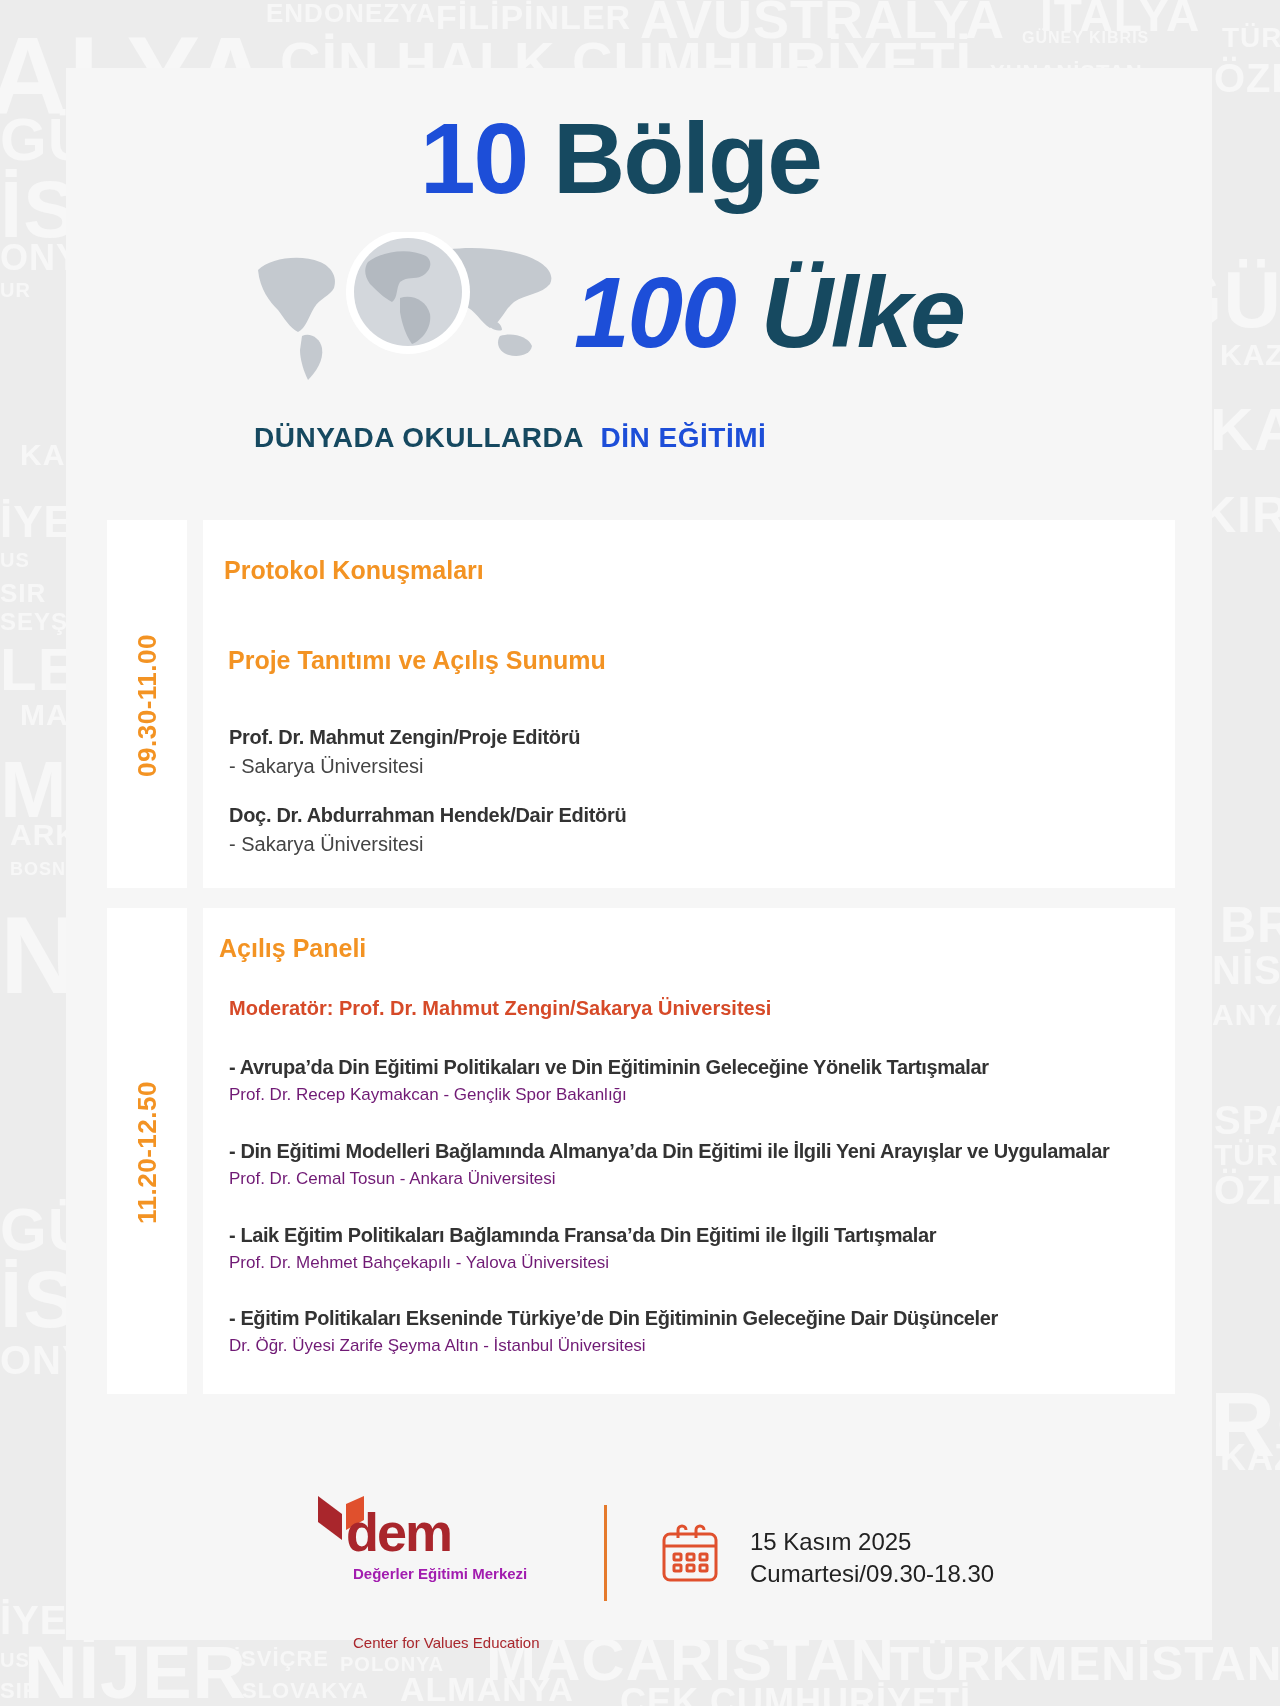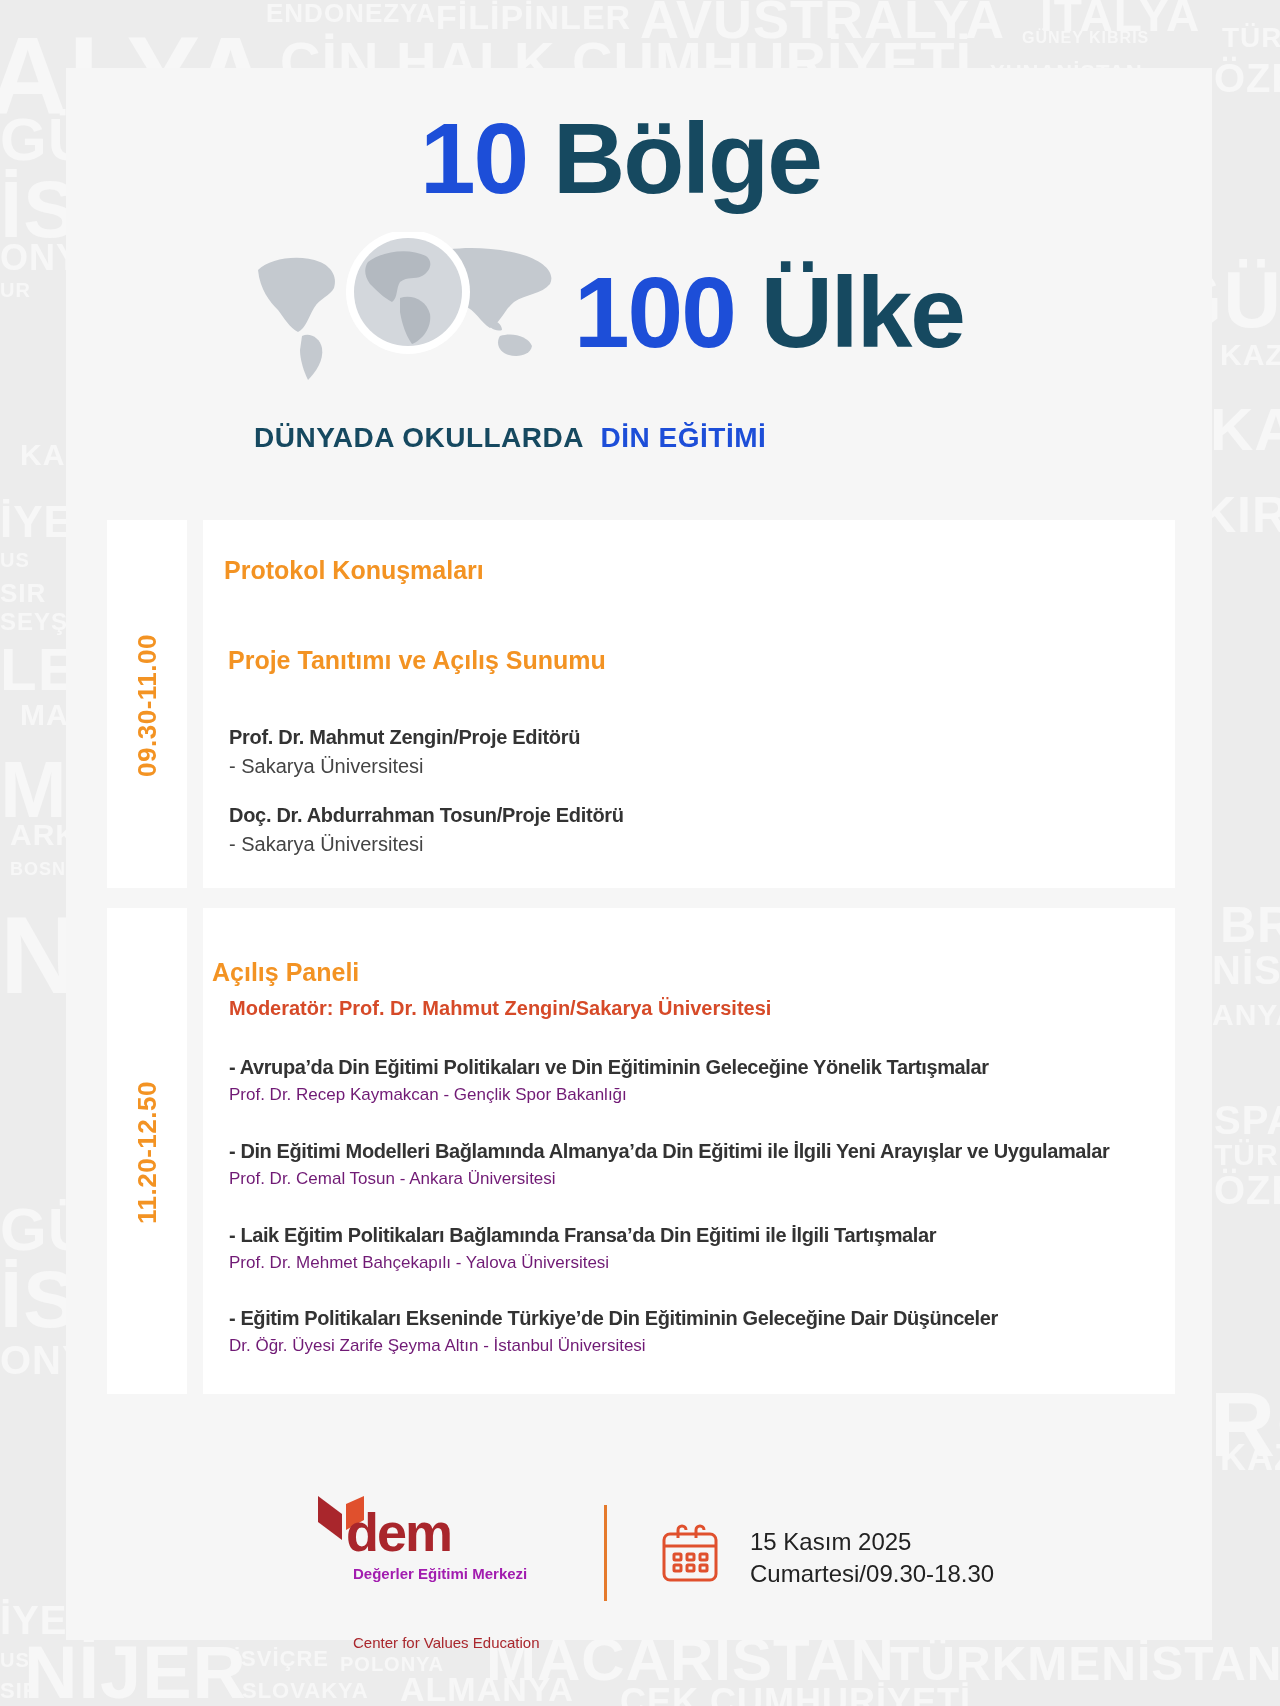--- a/index.html
+++ b/index.html
@@ -1,21 +1,21 @@
 <!DOCTYPE html>
 <html><head>
 <meta charset="utf-8">
 <style>
   html,body{margin:0;padding:0;}
   body{width:1280px;height:1706px;position:relative;overflow:hidden;background:#ececec;font-family:"Liberation Sans",sans-serif;}
   .bgwords{position:absolute;inset:0;overflow:hidden;color:#f7f7f7;font-weight:bold;pointer-events:none;}
   .bgwords span{position:absolute;white-space:nowrap;line-height:1;letter-spacing:1px;}
   .panel{position:absolute;left:66px;top:68px;width:1146px;height:1572px;background:#f6f6f6;}
   .t-line1{position:absolute;left:420px;top:108px;font-size:100px;font-weight:bold;letter-spacing:-2px;line-height:1;}
-  .t-line2{position:absolute;left:574px;top:262px;font-size:100px;font-weight:bold;letter-spacing:-2px;line-height:1;}
+  .t-line2{position:absolute;left:574px;top:262px;font-size:100px;font-weight:bold;letter-spacing:-2px;line-height:1;font-style:italic;}
   .orange{color:#1d4ed8;}
   .navy{color:#164960;}
   .subtitle{position:absolute;left:254px;top:424px;font-size:28px;font-weight:bold;letter-spacing:0.5px;line-height:1;}
   .globe-map{position:absolute;left:250px;top:232px;width:310px;height:150px;}
   .block{position:absolute;background:#ffffff;}
   .timecol{position:absolute;background:#ffffff;}
   .time-label{position:absolute;transform-origin:center;transform:rotate(-90deg);color:#f39323;font-weight:bold;font-size:26px;white-space:nowrap;letter-spacing:0.5px;}
   .sec-head{position:absolute;color:#f39323;font-weight:bold;font-size:25px;}
   .spk-name{position:absolute;color:#333;font-size:20px;font-weight:bold;letter-spacing:-0.3px;}
   .spk-aff{position:absolute;color:#444;font-size:20px;}
@@ -121,29 +121,29 @@
 </div>
 
 <div>
   <div class="timecol" style="left:107px;top:520px;width:80px;height:368px;"></div>
   <div class="block" style="left:203px;top:520px;width:972px;height:368px;"></div>
   <div class="time-label" style="left:67px;top:690px;width:160px;text-align:center;">09.30-11.00</div>
   <div class="sec-head" style="left:224px;top:556px;">Protokol Konuşmaları</div>
   <div class="sec-head" style="left:228px;top:646px;">Proje Tanıtımı ve Açılış Sunumu</div>
   <div class="spk-name" style="left:229px;top:726px;">Prof. Dr. Mahmut Zengin/Proje Editörü</div>
   <div class="spk-aff" style="left:229px;top:755px;">- Sakarya Üniversitesi</div>
-  <div class="spk-name" style="left:229px;top:804px;">Doç. Dr. Abdurrahman Tosun/Proje Editörü</div>
+  <div class="spk-name" style="left:229px;top:804px;">Doç. Dr. Abdurrahman Hendek/Dair Editörü</div>
   <div class="spk-aff" style="left:229px;top:833px;">- Sakarya Üniversitesi</div>
 </div>
 
 <div>
   <div class="timecol" style="left:107px;top:908px;width:80px;height:486px;"></div>
   <div class="block" style="left:203px;top:908px;width:972px;height:486px;"></div>
   <div class="time-label" style="left:67px;top:1137px;width:160px;text-align:center;">11.20-12.50</div>
-  <div class="sec-head" style="left:212px;top:934px;margin-top:24px;">Açılış Paneli</div>
+  <div class="sec-head" style="left:219px;top:934px;">Açılış Paneli</div>
   <div class="moderator" style="left:229px;top:997px;">Moderatör: Prof. Dr. Mahmut Zengin/Sakarya Üniversitesi</div>
 
   <div class="talk-title" style="left:229px;top:1056px;">- Avrupa’da Din Eğitimi Politikaları ve Din Eğitiminin Geleceğine  Yönelik Tartışmalar</div>
   <div class="talk-spk" style="left:229px;top:1085px;">Prof. Dr. Recep Kaymakcan - Gençlik Spor Bakanlığı</div>
 
   <div class="talk-title" style="left:229px;top:1140px;">- Din Eğitimi Modelleri Bağlamında Almanya’da Din Eğitimi ile İlgili Yeni Arayışlar ve Uygulamalar</div>
   <div class="talk-spk" style="left:229px;top:1169px;">Prof. Dr. Cemal Tosun - Ankara Üniversitesi</div>
 
   <div class="talk-title" style="left:229px;top:1224px;">- Laik Eğitim Politikaları Bağlamında Fransa’da Din Eğitimi ile İlgili Tartışmalar</div>
   <div class="talk-spk" style="left:229px;top:1253px;">Prof. Dr. Mehmet Bahçekapılı - Yalova Üniversitesi</div>

